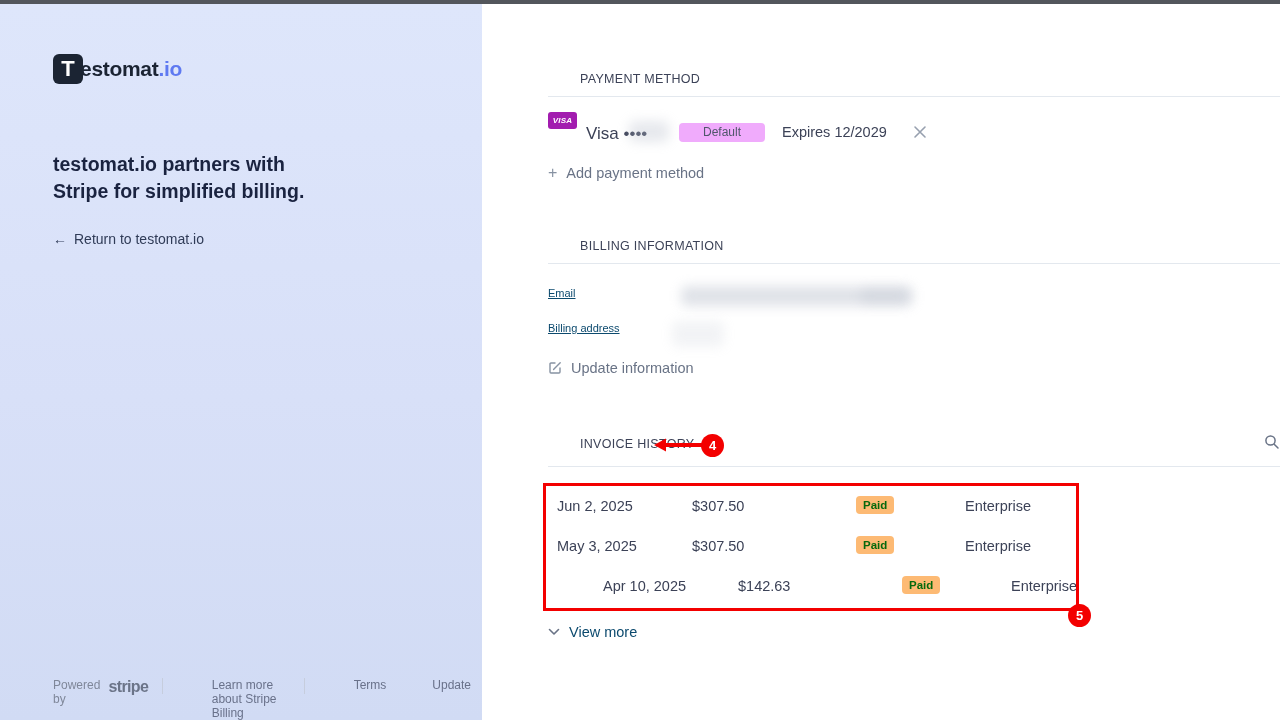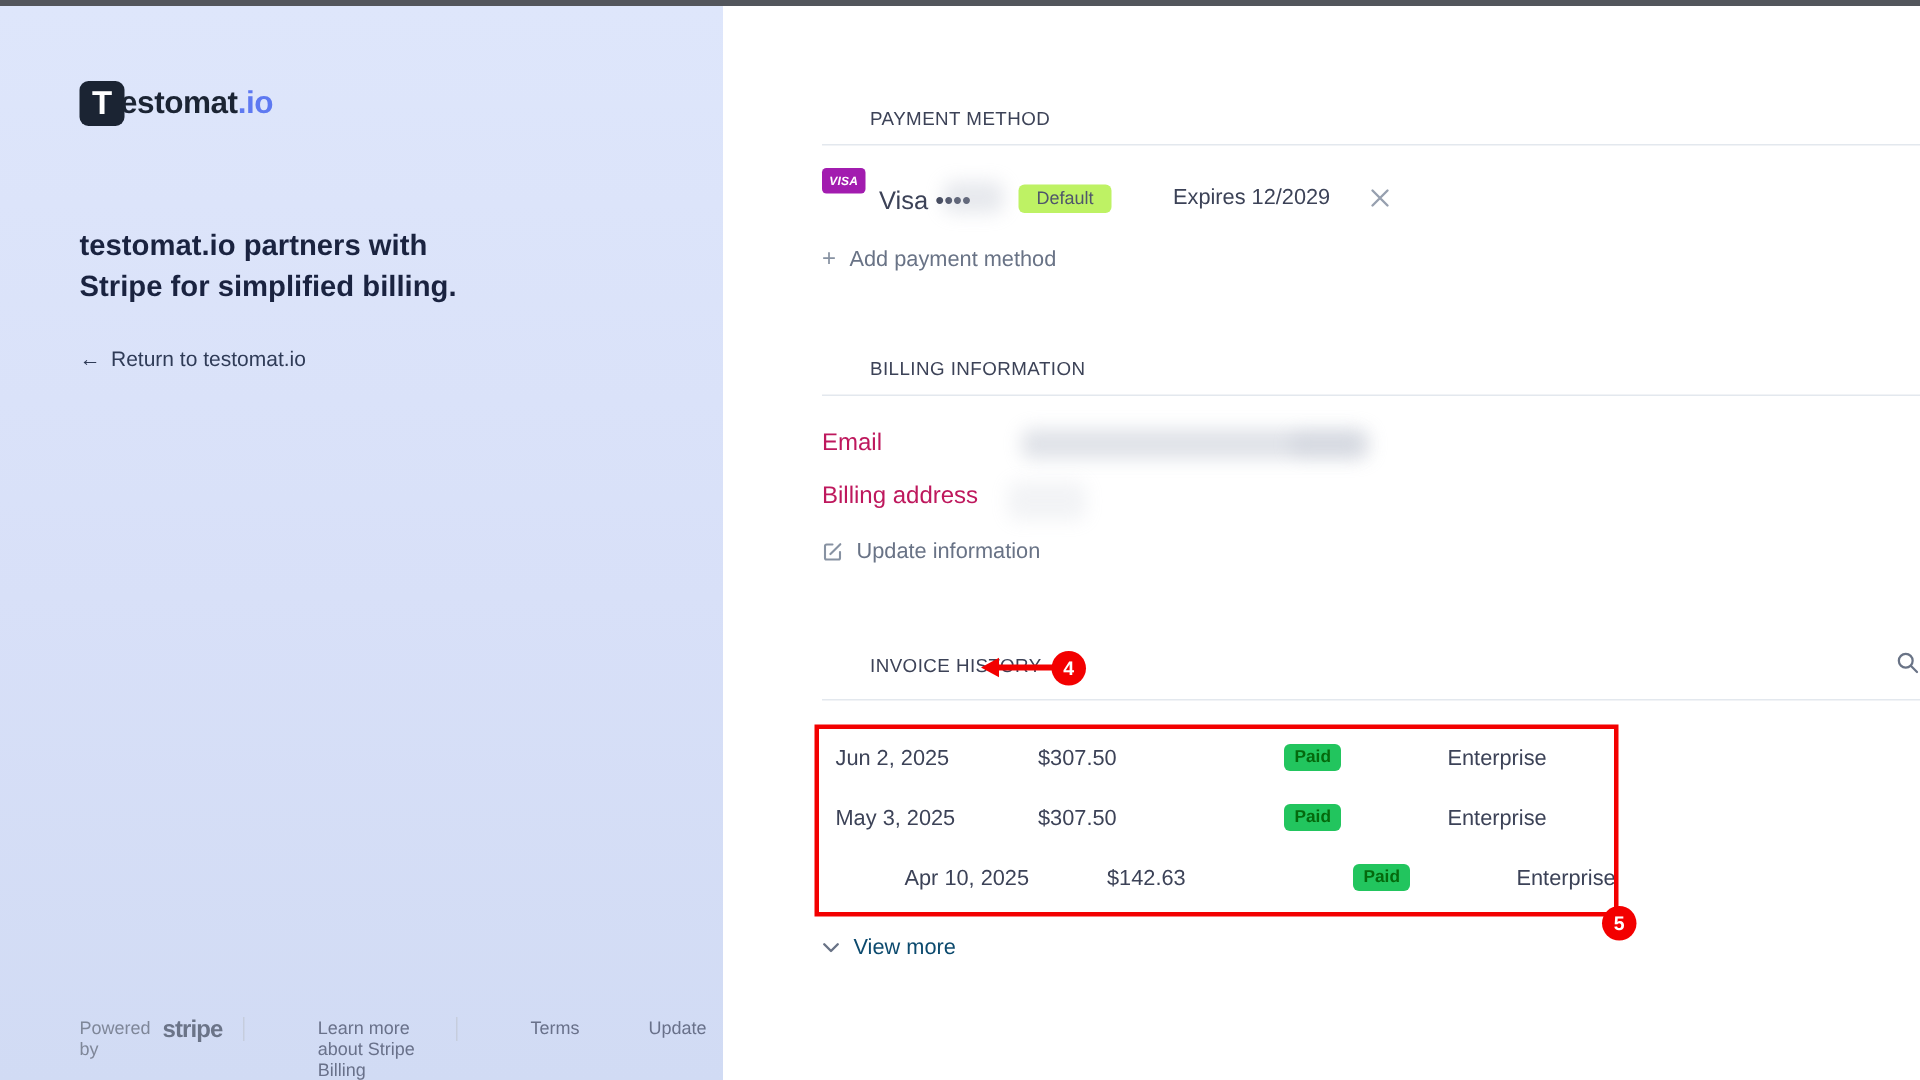--- a/index.html
+++ b/index.html
@@ -53,46 +53,46 @@
     position:absolute; left:548px; top:112px; width:29px; height:17px;
     background:#a21caf; border-radius:3px; color:#fff;
     font-size:8px; font-weight:700; font-style:italic;
     display:flex; align-items:center; justify-content:center; letter-spacing:0.2px;
   }
   .card-label { position:absolute; left:586px; top:124px; font-size:17px; color:#3c4257; }
   .blur-block { position:absolute; background:#b9bfcc; filter:blur(6px); border-radius:6px; }
   .blur-card { left:629px; top:121px; width:40px; height:21px; opacity:0.35; }
   .default-badge {
     position:absolute; left:679px; top:123px;
-    background:#bef264; color:#4f566b; font-size:12px;
-    padding:2px 12px 3px; border-radius:4px;
+    background:#f0abfc; color:#4f566b; font-size:12px;
+    padding:2px 24px 3px; border-radius:4px;
   }
   .expires { position:absolute; left:782px; top:124px; font-size:14.5px; color:#3c4257; }
   .close-x { position:absolute; left:913px; top:125px; cursor:pointer; }
   .link-row { position:absolute; display:flex; align-items:center; gap:9px; font-size:14.5px; color:#697386; cursor:pointer; }
   .add-payment { left:548px; top:165px; }
   .plus-glyph { font-size:16px; color:#8792a2; line-height:14px; }
 
   
-  .field-label { position:absolute; left:548px; font-size:16px; color:#be185d; }
+  .field-label { position:absolute; left:548px; font-size:11px; color:#0c4a6e;text-decoration:underline; }
   .blur-email { left:681px; top:286px; width:232px; height:20px; opacity:0.45; }
   .blur-email2 { left:860px; top:288px; width:48px; height:16px; opacity:0.28; }
   .blur-address { left:672px; top:321px; width:52px; height:26px; opacity:0.18; }
   .update-info { left:548px; top:360px; }
 
   
   .search-icon { position:absolute; left:1264px; top:434px; cursor:pointer; }
   .inv-row { position:absolute; left:543px; width:537px; height:40px; }
   .inv-cell { position:absolute; top:0; line-height:40px; font-size:14.5px; color:#3c4257; white-space:nowrap; }
   .c-date { left:14px; }
   .c-amount { left:149px; }
   .c-badge { left:313px; top:10px; line-height:normal; }
   .c-plan { left:422px; }
   .paid-badge {
-    background:#22c55e; color:#05690d; font-size:11.5px; font-weight:700;
+    background:#fdba74; color:#05690d; font-size:11.5px; font-weight:700;
     padding:3px 7px; border-radius:4px; display:inline-block;
   }
   .view-more { left:548px; top:624px; color:#0c4a6e; }
 
   
   .red-box {
     position:absolute; left:543px; top:483px; width:536px; height:128px;
     border:3px solid #f30000; z-index:5;
   }
   .anno-badge {

